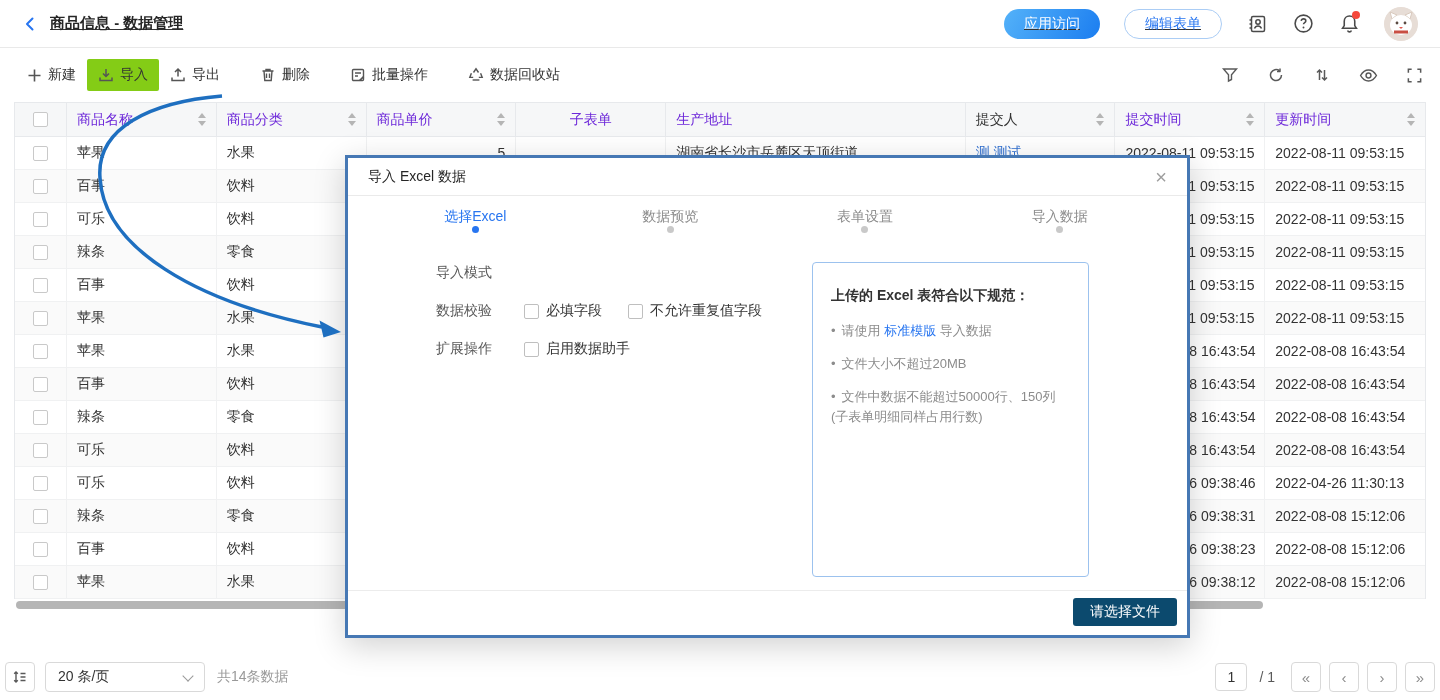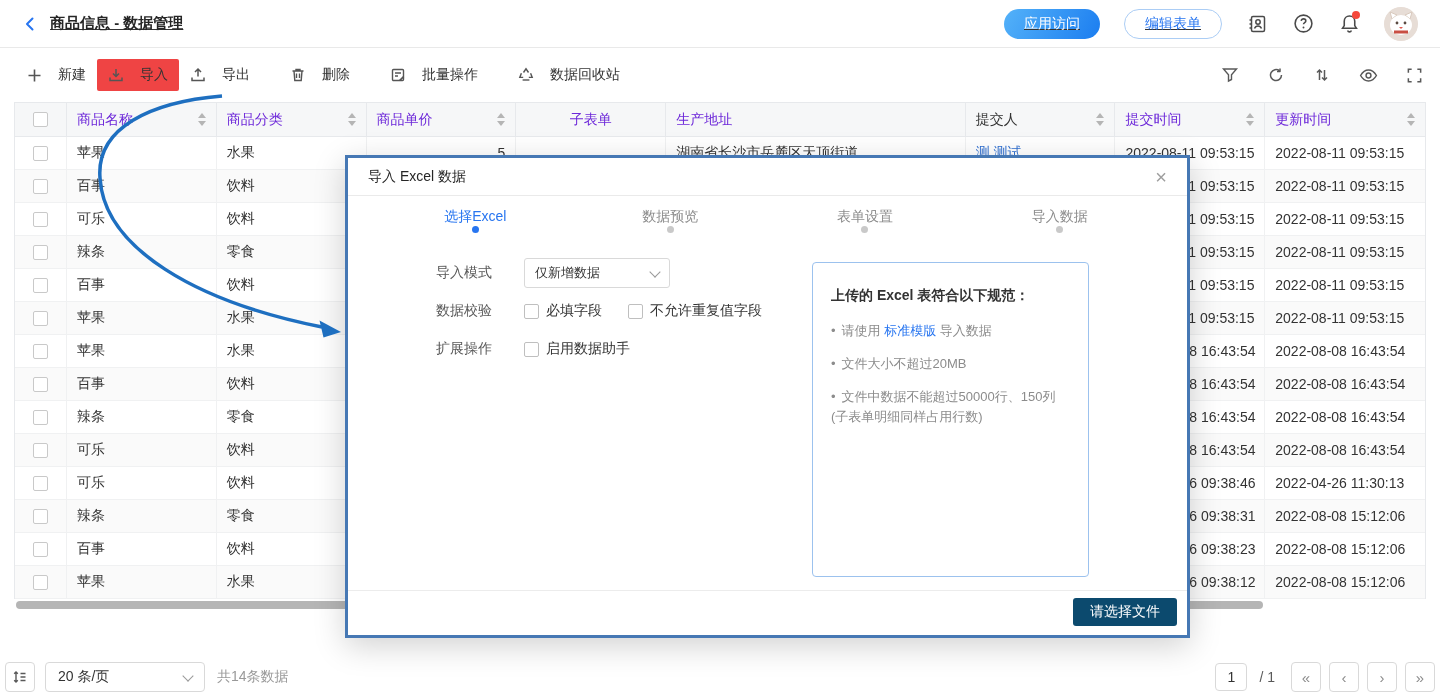--- a/index.html
+++ b/index.html
@@ -14,22 +14,22 @@
   .topbar-right { margin-left:auto; display:flex; align-items:center; gap:24px; }
   .btn-pill { height:30px; border-radius:16px; padding:0 20px; font-size:14px; display:flex; align-items:center; cursor:pointer; }
   .btn-primary { background:linear-gradient(120deg,#54b2f9,#1b7df0); color:#fff; border:none; }
   .btn-outline { background:#fff; color:#2775f0; border:1px solid #abcdf5; }
   .top-icon { position:relative; width:22px; height:22px; display:flex; align-items:center; justify-content:center; color:#4a4a4a; cursor:pointer; }
   .bell-dot { position:absolute; top:-2px; right:0px; width:8px; height:8px; border-radius:50%; background:#f5483b; }
   .avatar { width:34px; height:34px; border-radius:50%; overflow:hidden; background:#ece4df; display:flex; align-items:center; justify-content:center; cursor:pointer; }
 
   
   .toolbar { height:54px; display:flex; align-items:center; padding:0 16px; }
-  .tool-item { display:flex; align-items:center; gap:16px; font-size:14px; color:#333; padding:7px 11px; border-radius:2px; cursor:pointer;text-align:right; }
-  .tool-item.active { background:#ef4444; }
+  .tool-item { display:flex; align-items:center; gap:6px; font-size:14px; color:#333; padding:7px 11px; border-radius:2px; cursor:pointer;text-align:right; }
+  .tool-item.active { background:#84cc16; }
   .tool-item svg { color:#555; }
   .toolbar-right { margin-left:auto; display:flex; align-items:center; gap:26px; color:#595959; }
   .toolbar-right .top-icon { width:20px; height:20px; }
 
   
   .tablewrap { margin:0 14px; border:1px solid #e7e9ec; border-bottom:none; }
   .thead { display:flex; height:34px; background:#f6f7f8; border-bottom:1px solid #e7e9ec; }
   .th { display:flex; align-items:center; padding:0 10px; font-size:14px; color:#6d28d9; border-right:1px solid #e7e9ec; }
   .th:last-child { border-right:none; }
   .trow { display:flex; height:33px; border-bottom:1px solid #f0f1f2; background:#fff; }
@@ -518,24 +518,20 @@
           <span class="dot"></span>
         </div>
       <div class="m-step">
           <span class="lbl">导入数据</span>
           <span class="dot"></span>
         </div>
     </div>
     <div class="m-form">
       <div class="f-row">
         <span class="f-label">导入模式</span>
-        <span class="f-select">
-          <span>仅新增数据</span>
-          <span class="chev-down"></span>
-        </span>
       </div>
       <div class="f-row">
         <span class="f-label">数据校验</span>
         <span class="f-check">
             <span class="box"></span>
             <span>必填字段</span>
           </span>
         <span class="f-check">
             <span class="box"></span>
             <span>不允许重复值字段</span>

